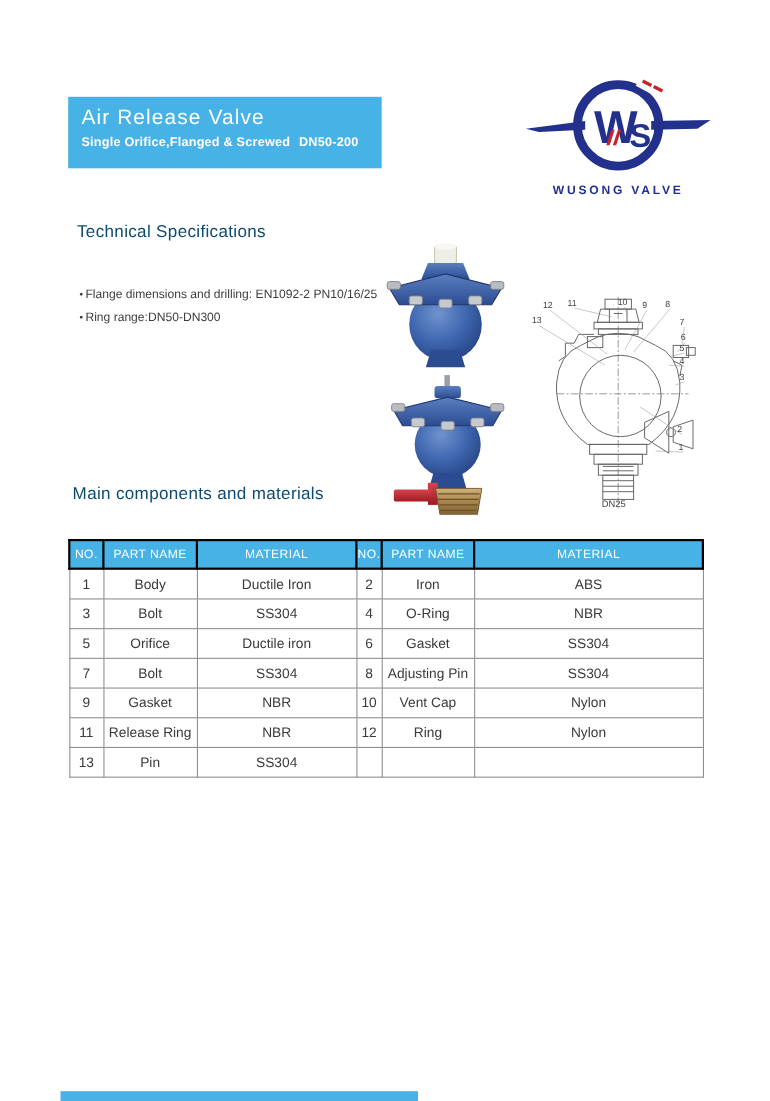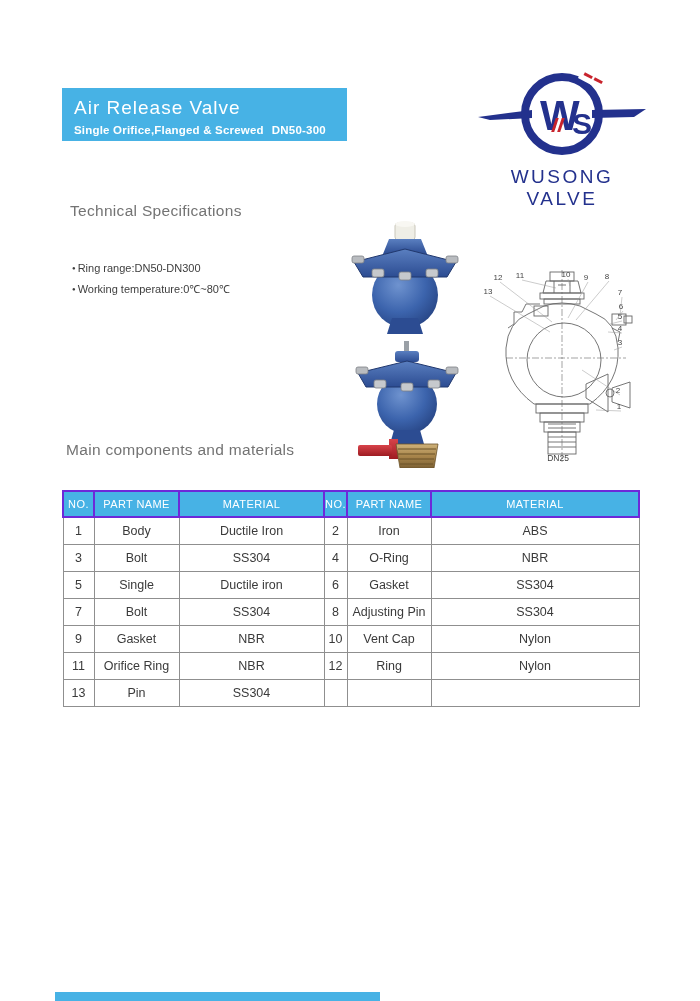--- a/index.html
+++ b/index.html
@@ -4,41 +4,41 @@
 <style>
   html,body{margin:0;padding:0;}
   body{
     width:700px;height:1001px;position:relative;background:#ffffff;
     font-family:"Liberation Sans",sans-serif;overflow:hidden;
   }
   .abs{position:absolute;}
 
   
   .title-box{
-    left:62px;top:88px;width:285px;height:53px;
+    left:62px;top:88px;width:285px;height:65px;
     background:#47b2e5;color:#ffffff;box-sizing:border-box;
     padding:7px 12px 0 12px;
   }
   .title-box h1{
     margin:0;font-size:19px;font-weight:400;letter-spacing:1px;line-height:26px;
   }
   .title-sub{
     display:flex;align-items:baseline;gap:8px;
     font-size:11.5px;font-weight:700;letter-spacing:.2px;margin-top:3px;
   }
 
   
   .logo-wrap{left:476px;top:68px;width:172px;height:118px;text-align:center;}
   .logo-name{
-    margin-top:2px;color:#23318d;font-weight:400;font-size:19px;letter-spacing:2.5px;
+    margin-top:2px;color:#23318d;font-weight:700;font-size:11px;letter-spacing:2.5px;
   }
 
   
   .section-h{
-    color:#737373;font-size:15.5px;font-weight:400;letter-spacing:.3px;
+    color:#0c4a6e;font-size:15.5px;font-weight:400;letter-spacing:.3px;
   }
   .h-tech{left:70px;top:202px;}
   .h-main{left:66px;top:441px;}
 
   
   .spec-list{
     left:72px;top:258px;width:280px;list-style:none;margin:0;padding:0;
     color:#3d3d3d;font-size:11px;
   }
   .spec-list li{line-height:20.5px;white-space:nowrap;}
@@ -48,42 +48,42 @@
   .valve1{left:348px;top:220px;}
   .valve2{left:346px;top:340px;}
   .drawing{left:478px;top:262px;}
 
   
   .comp-table{
     left:62px;top:490px;width:576px;border-collapse:collapse;table-layout:fixed;
   }
   .comp-table th{
     background:#47b2e5;color:#ffffff;font-size:11px;font-weight:400;letter-spacing:.4px;
-    height:24px;border:2px solid #6d28d9;padding:0;text-align:center;
+    height:24px;border:2px solid #000000;padding:0;text-align:center;
   }
   .comp-table td{
     border:1px solid #8f8f8f;height:26px;text-align:center;
     color:#3a3a3a;font-size:12.5px;padding:0 2px;white-space:nowrap;overflow:hidden;
   }
   .c1{width:31px;} .c2{width:85px;} .c3{width:145px;}
   .c4{width:23px;} .c5{width:84px;} .c6{width:208px;}
 
   
   .footer-bar{left:55px;top:992px;width:325px;height:9px;background:#47b2e5;}
 
   svg text{font-family:"Liberation Sans",sans-serif;}
 </style>
 </head>
 <body>
 
 <div class="abs title-box">
   <h1>Air Release Valve</h1>
   <div class="title-sub">
     <span>Single Orifice,Flanged &amp; Screwed</span>
-    <span>DN50-300</span>
+    <span>DN50-200</span>
   </div>
 </div>
 
 <div class="abs logo-wrap">
   <svg width="172" height="92" viewBox="0 0 172 92">
 
     <polygon points="2,49 56,42 56,50 14,52" fill="#23318d"></polygon>
     <polygon points="170,41 116,42 116,50 158,49" fill="#23318d"></polygon>
 
     <circle cx="86" cy="46" r="37" fill="none" stroke="#23318d" stroke-width="8"></circle>
@@ -97,22 +97,22 @@
     <rect x="96" y="50" width="3" height="14" fill="#c8232c" transform="skewX(-18)"></rect>
     <rect x="102" y="50" width="3" height="14" fill="#c8232c" transform="skewX(-18)"></rect>
     <text x="96" y="66" font-size="30" font-weight="700" fill="#23318d">S</text>
   </svg>
   <div class="logo-name">WUSONG VALVE</div>
 </div>
 
 <div class="abs section-h h-tech">Technical Specifications</div>
 
 <ul class="abs spec-list" id="spec-list">
+    <li>Flange dimensions and drilling: EN1092-2 PN10/16/25</li>
     <li>Ring range:DN50-DN300</li>
-    <li>Working temperature:0℃~80℃</li>
   </ul>
 
 <svg class="abs valve1" width="114" height="114" viewBox="0 0 114 114">
   <defs>
     <radialGradient id="bodyBlue1" cx="40%" cy="35%" r="75%">
       <stop offset="0%" stop-color="#6f93cf"></stop>
       <stop offset="55%" stop-color="#3c64ad"></stop>
       <stop offset="100%" stop-color="#24407e"></stop>
     </radialGradient>
     <linearGradient id="flangeBlue1" x1="0" y1="0" x2="0" y2="1">
@@ -281,21 +281,21 @@
       <tr>
         <td>3</td>
         <td>Bolt</td>
         <td>SS304</td>
         <td>4</td>
         <td>O-Ring</td>
         <td>NBR</td>
       </tr>
       <tr>
         <td>5</td>
-        <td>Single</td>
+        <td>Orifice</td>
         <td>Ductile iron</td>
         <td>6</td>
         <td>Gasket</td>
         <td>SS304</td>
       </tr>
       <tr>
         <td>7</td>
         <td>Bolt</td>
         <td>SS304</td>
         <td>8</td>
@@ -305,21 +305,21 @@
       <tr>
         <td>9</td>
         <td>Gasket</td>
         <td>NBR</td>
         <td>10</td>
         <td>Vent Cap</td>
         <td>Nylon</td>
       </tr>
       <tr>
         <td>11</td>
-        <td>Orifice Ring</td>
+        <td>Release Ring</td>
         <td>NBR</td>
         <td>12</td>
         <td>Ring</td>
         <td>Nylon</td>
       </tr>
       <tr>
         <td>13</td>
         <td>Pin</td>
         <td>SS304</td>
         <td></td>

